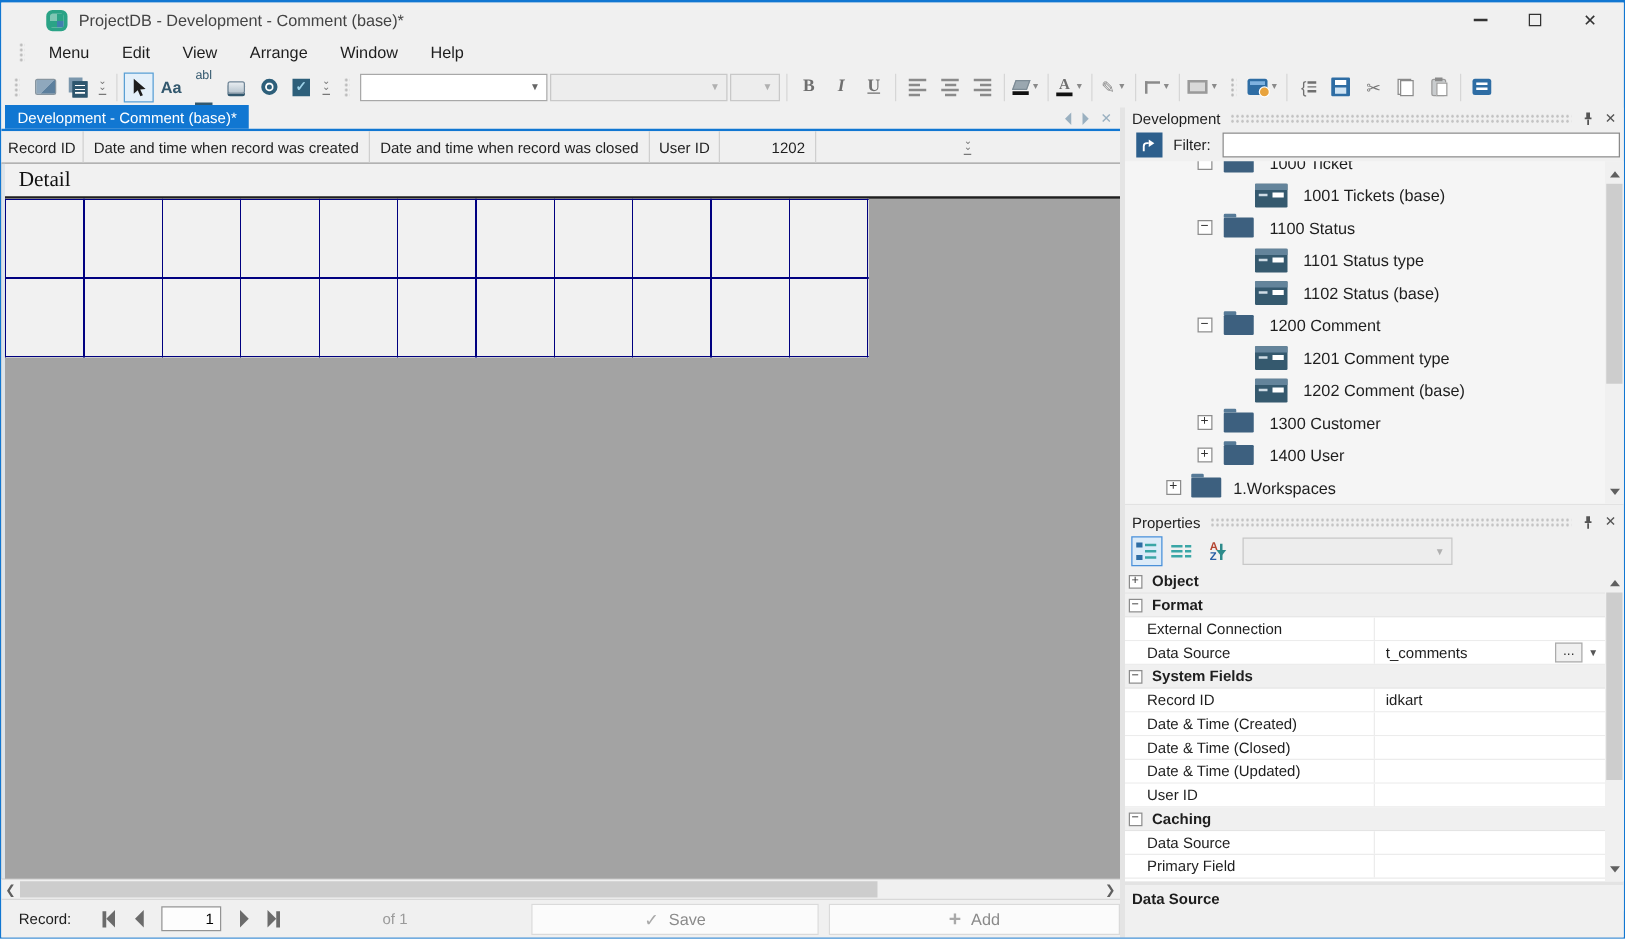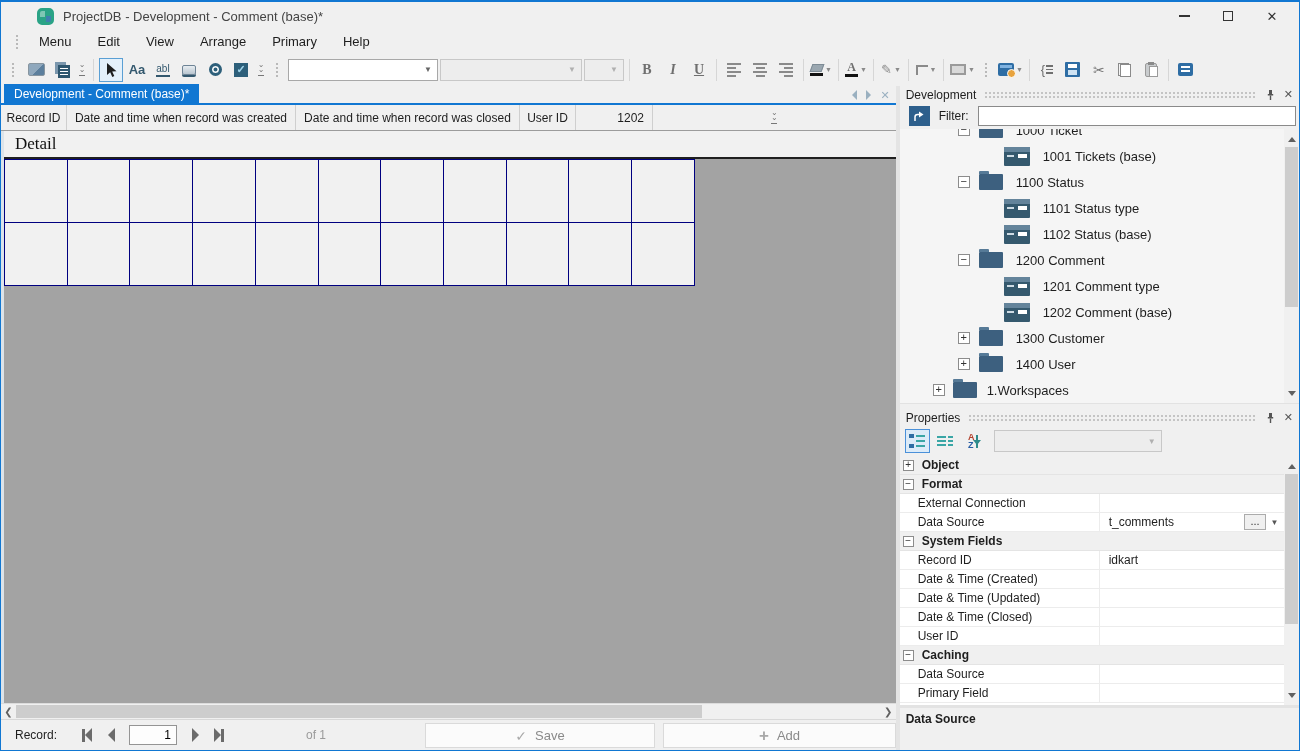--- a/index.html
+++ b/index.html
@@ -27,21 +27,21 @@
   .tbtn.sel { border:1px solid #5a9fd4; background:#e4f0fa; }
   .overflow-ch { display:flex; flex-direction:column; align-items:center; width:12px; line-height:4px; font-size:8px; color:#777; }
   .overflow-ch i { font-style:normal; height:5px; }
   .overflow-ch .dash { width:6px; height:1.5px; background:#777; margin-top:2px; }
   .icon-formimg { width:17px; height:13px; background:linear-gradient(135deg,#8fa8bd 55%, #5c7f9d 55%); border:1px solid #87959f; border-radius:2px; }
   .icon-pages { position:relative; width:15px; height:16px; }
   .icon-pages .p2 { position:absolute; left:0; top:0; width:11px; height:12px; background:#7b97ad; }
   .icon-pages .p1 { position:absolute; right:0; bottom:0; width:12px; height:13px; background:#2f576f; border:1px solid #2f576f; }
   .icon-pages .p1:before { content:""; display:block; margin:2px 1px 0; height:7px; background:repeating-linear-gradient(#fff 0 1px, #2f576f 1px 3px); }
   .lettertool { font-size:13px; font-weight:bold; color:#33586e; }
-  .abl { font-size:10px; color:#33586e; border-bottom:2px solid #33586e; padding-bottom:1px; letter-spacing:0; }
+  .abl { font-size:10px; color:#33586e; border-bottom:2px solid #33586e; padding-bottom:16px; letter-spacing:0; }
   .icon-buttontool { width:14px; height:10px; border:1px solid #6e8496; border-radius:2px; background:linear-gradient(#e8edf1,#b9c6d0); box-shadow:0 2px 0 #33586e; }
   .icon-radio { width:13px; height:13px; border-radius:50%; border:3px solid #2d5f7a; background:#fff; box-shadow:inset 0 0 0 1.5px #fff, inset 0 0 0 5px #2d5f7a; }
   .icon-check { width:14px; height:14px; background:#2d5f7a; color:#9fd4ea; font-size:11px; font-weight:bold; display:flex; align-items:center; justify-content:center; }
   .combo { height:22px; border:1px solid #a8a8a8; background:#fff; display:flex; align-items:center; }
   .combo .arrow { margin-left:auto; margin-right:5px; font-size:8px; color:#666; }
   .combo.disabled { background:#ededed; border-color:#c8c8c8; }
   .combo.disabled .arrow { color:#b0b0b0; }
   .fmt-letter { font-size:14px; font-weight:bold; color:#6f6f6f; font-family:"Liberation Serif",serif; }
   .align-icon { display:flex; flex-direction:column; gap:2px; width:14px; }
   .align-icon span { height:2px; background:#8a8a8a; }
@@ -216,21 +216,21 @@
     </div>
   </div>
 
   <div class="menubar">
     <div class="grip"></div>
     <div id="menu-items" style="display:flex;">
         <span class="menu-item">Menu</span>
         <span class="menu-item">Edit</span>
         <span class="menu-item">View</span>
         <span class="menu-item">Arrange</span>
-        <span class="menu-item">Primary</span>
+        <span class="menu-item">Window</span>
         <span class="menu-item">Help</span>
       </div>
   </div>
 
   <div class="toolbar">
     <div class="grip"></div>
     <div class="tbtn">
         <span class="icon-formimg"></span>
       </div>
     <div class="tbtn">
@@ -688,28 +688,28 @@
     </span>
   </div>
             <div class="pg-item">
     <span class="pg-name">Date &amp; Time (Created)</span>
     <span class="pg-val">
       <span class="valtext"></span>
 
     </span>
   </div>
             <div class="pg-item">
+    <span class="pg-name">Date &amp; Time (Closed)</span>
+    <span class="pg-val">
+      <span class="valtext"></span>
+
+    </span>
+  </div>
+            <div class="pg-item">
     <span class="pg-name">Date &amp; Time (Updated)</span>
-    <span class="pg-val">
-      <span class="valtext"></span>
-
-    </span>
-  </div>
-            <div class="pg-item">
-    <span class="pg-name">Date &amp; Time (Closed)</span>
     <span class="pg-val">
       <span class="valtext"></span>
 
     </span>
   </div>
             <div class="pg-item">
     <span class="pg-name">User ID</span>
     <span class="pg-val">
       <span class="valtext"></span>
 

